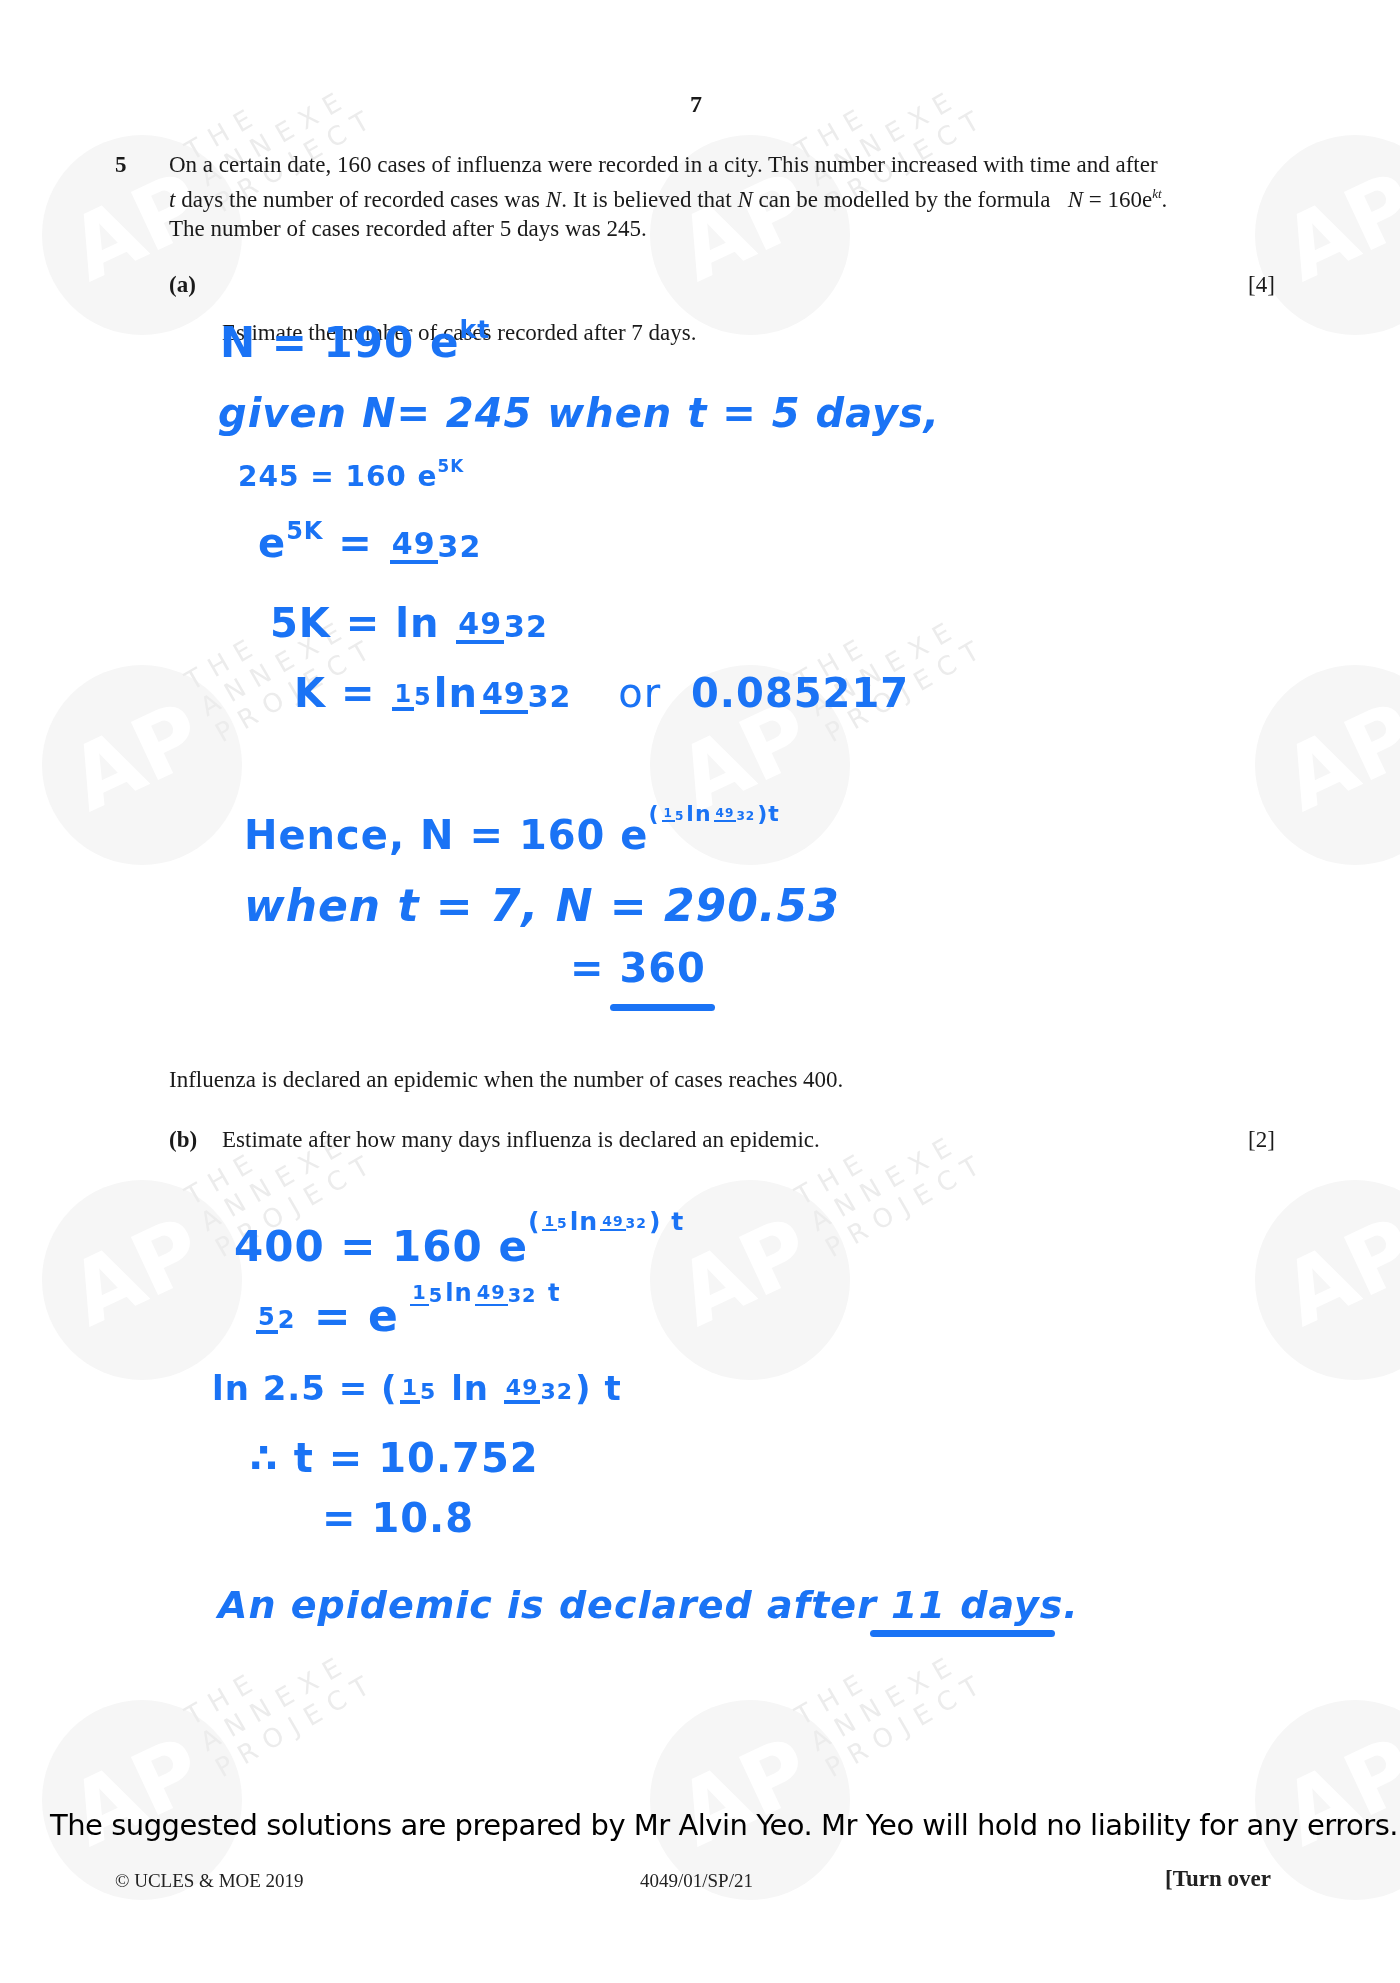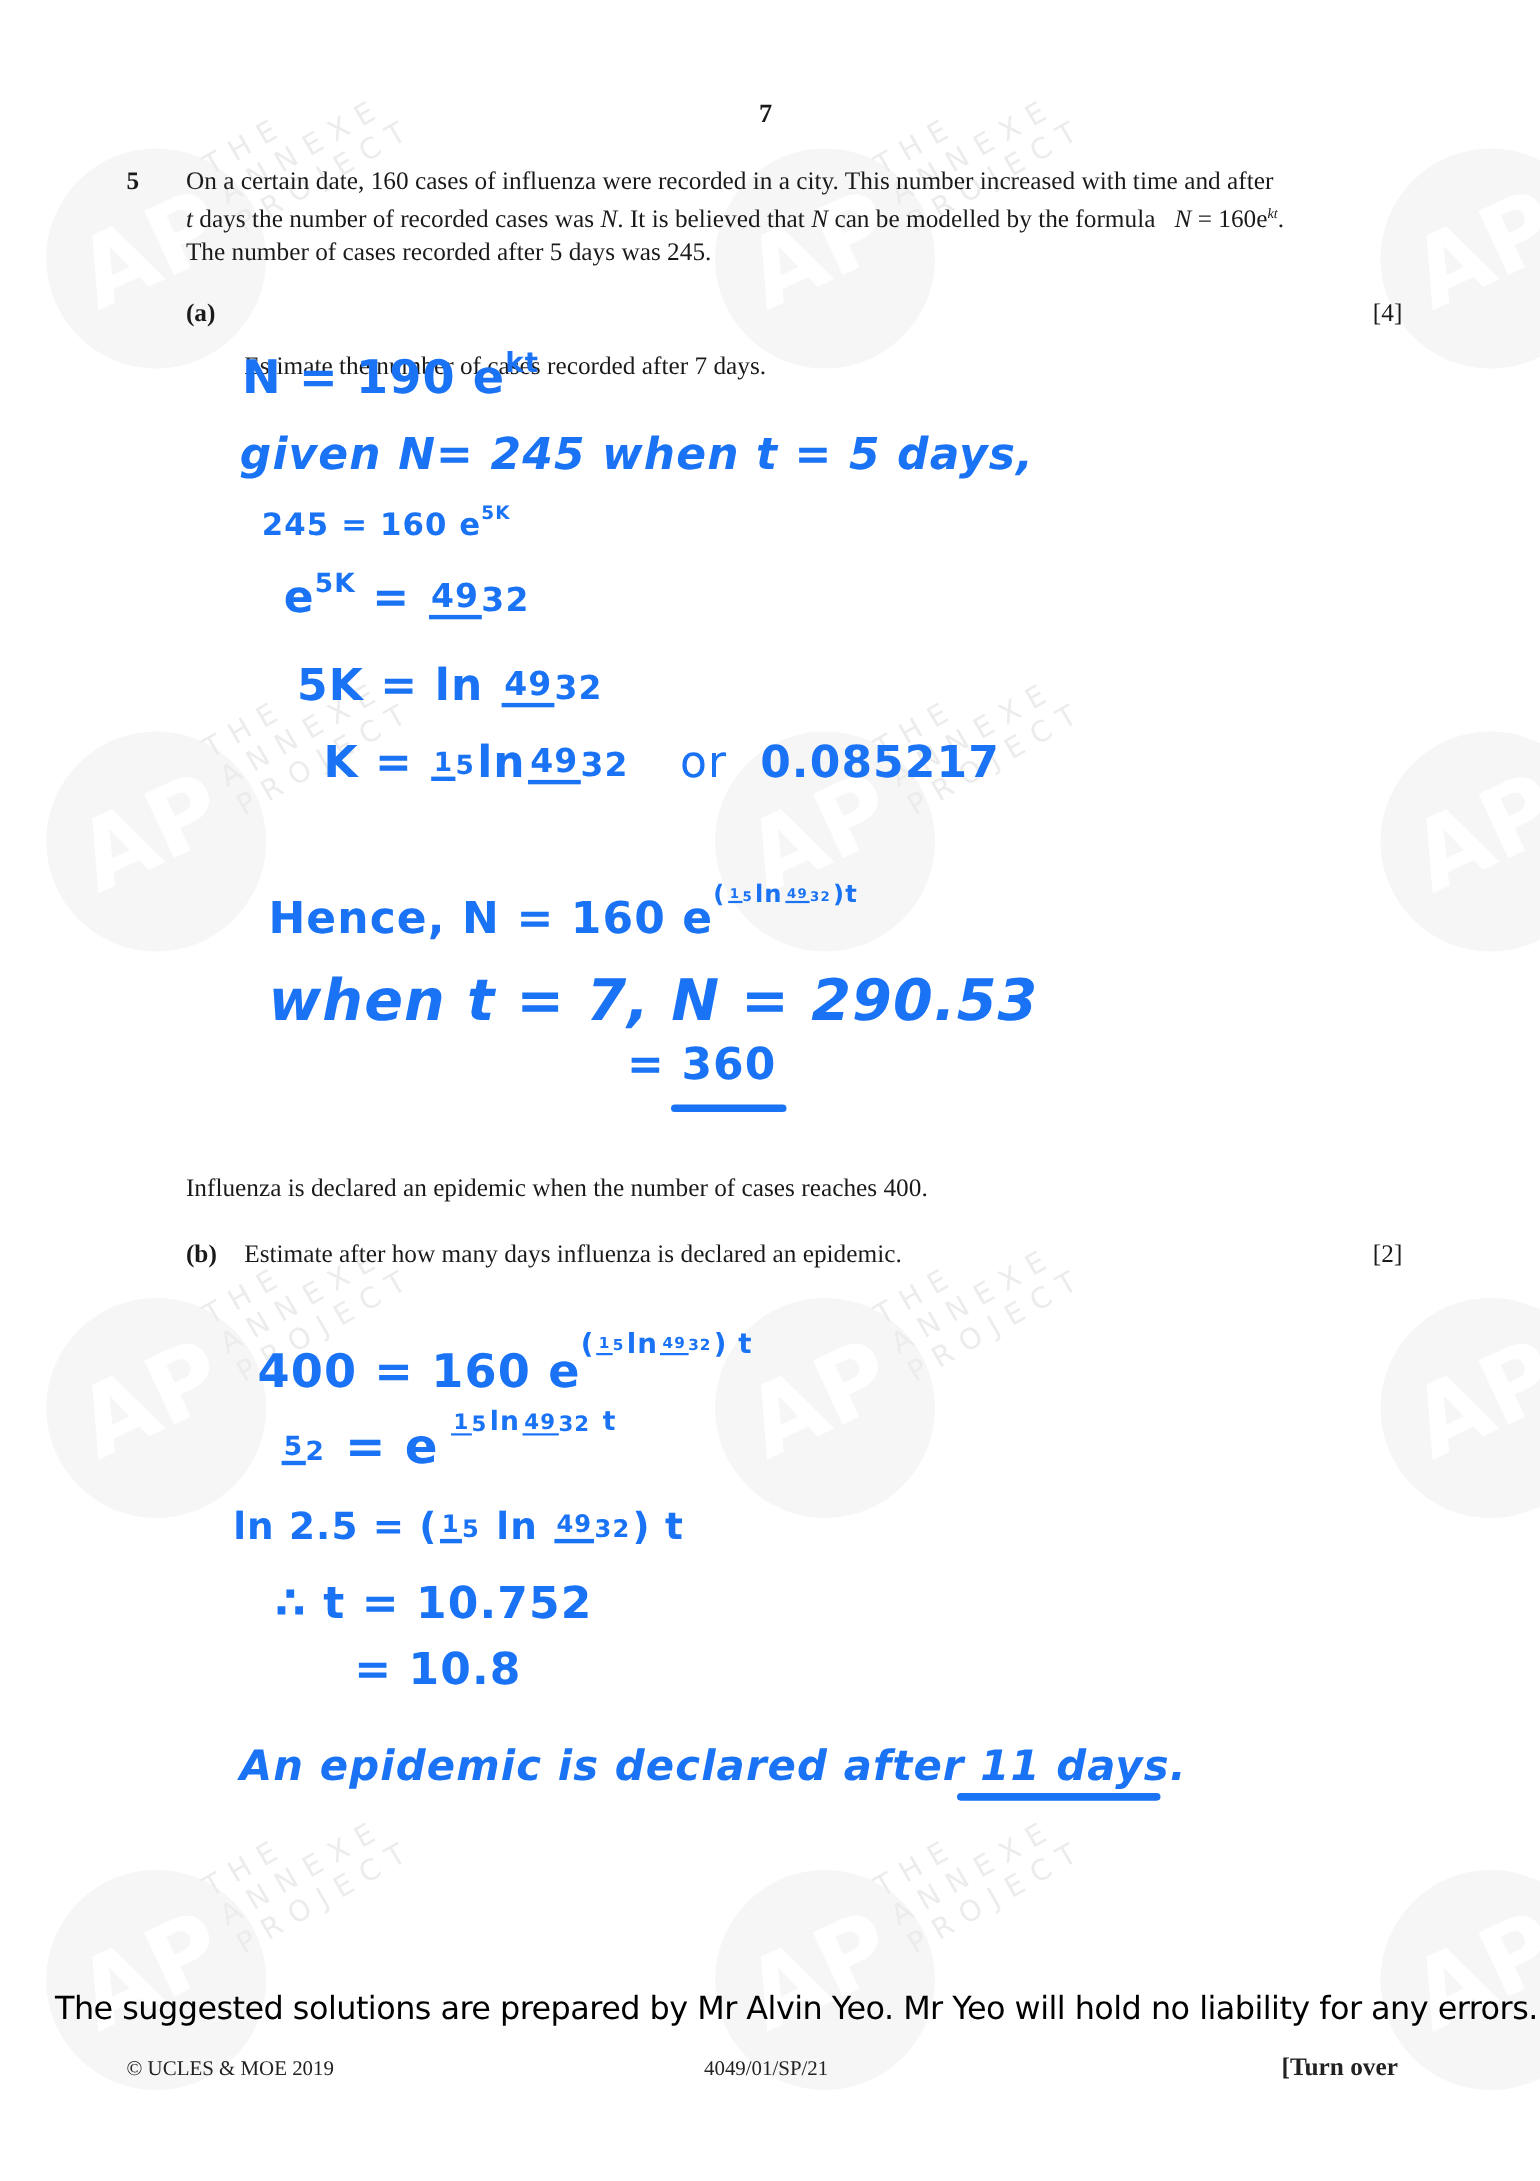--- a/index.html
+++ b/index.html
@@ -112,21 +112,21 @@
         <span class="den">32</span>
       </span>&nbsp;&nbsp;&nbsp;<span style="font-weight:normal;">or</span>&nbsp;&nbsp;<span>0.085217</span></div>
 
   <div class="abs hw" style="left:244px;top:812px;font-size:40px;"><span>Hence, N = 160 e</span><sup style="font-size:55%;top:-14px;">(<span class="frac small">
           <span class="num">1</span>
           <span class="den">5</span>
         </span><span>ln</span><span class="frac small">
           <span class="num">49</span>
           <span class="den">32</span>
         </span>)<span>t</span></sup></div>
-  <div class="abs hw" style="left:244px;top:880px;font-size:52px;font-style:italic;">when t = 7,  N = 290.53</div>
+  <div class="abs hw" style="left:244px;top:880px;font-size:44px;font-style:italic;">when t = 7,  N = 290.53</div>
   <div class="abs hw" style="left:570px;top:945px;font-size:40px;">= 360</div>
   <div class="underline" style="left:610px;top:1004px;width:105px;"></div>
 </div>
 
 <div class="abs print" style="left:169px;top:1065px;">Influenza is declared an epidemic when the number of cases reaches 400.</div>
 
 <div class="abs print bold" style="left:169px;top:1125px;">(b)</div>
 <div class="abs print" style="left:222px;top:1125px;">Estimate after how many days influenza is declared an epidemic.</div>
 <div class="abs print" style="left:1248px;top:1125px;">[2]</div>
 

